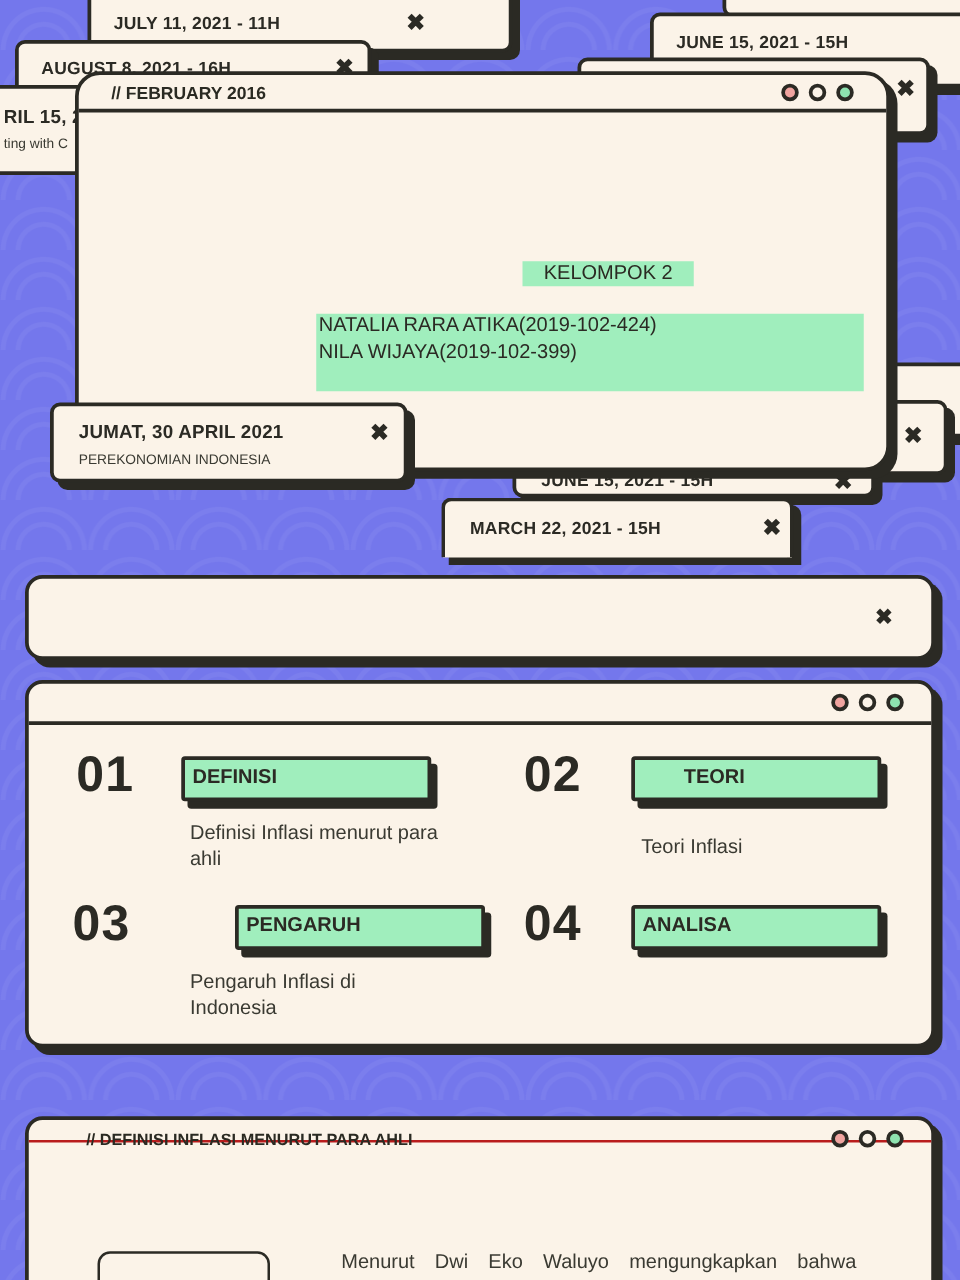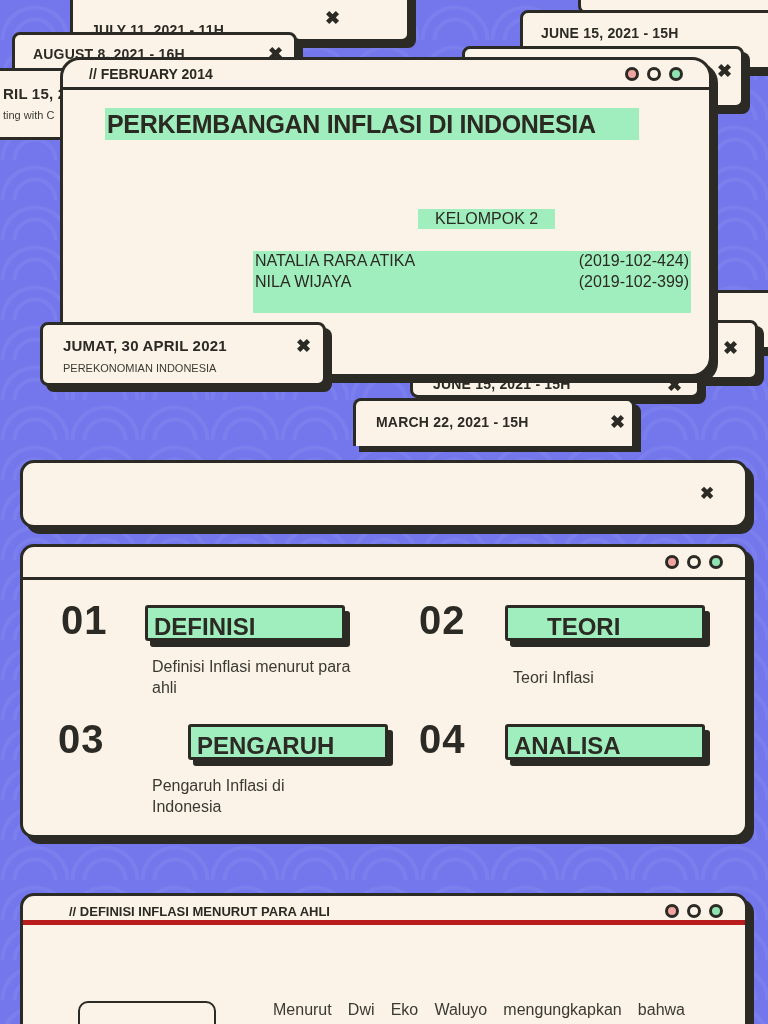--- a/index.html
+++ b/index.html
@@ -33,43 +33,43 @@
     position: absolute; font-weight: 900; font-size: 18px; color: #2b2a24;
   }
   .sub { position: absolute; font-size: 11px; color: #3a3a32; }
   .dots { position: absolute; display: flex; gap: 8px; }
   .dot { width: 14px; height: 14px; border-radius: 50%; border: 3px solid #2b2a24; }
   .dot.r { background: #f0a4a0; }
   .dot.w { background: #fbf3e8; }
   .dot.g { background: #8ee3b0; }
   .hl { background: #a0eebd; }
   .mono-row {
-    display: flex; justify-content: space-between; font-size: 16px; line-height: 20.5px;
+    display: flex; justify-content: flex-start; font-size: 16px; line-height: 20.5px;
     color: #2b2a24; padding: 0 2px;
   }
   .toc-num {
     position: absolute; font-size: 40px; font-weight: 900; color: #2b2a24; letter-spacing: 1px;
   }
   .toc-tag {
     position: absolute; width: 200px; height: 36px;
     background: #a0eebd; border: 3px solid #2b2a24; border-radius: 3px;
     box-shadow: 5px 6px 0 #2b2a24;
-    font-weight: 900; font-size: 24px; padding: 5px 6px; color: #2b2a24;
+    font-weight: 900; font-size: 16px; padding: 5px 6px; color: #2b2a24;
   }
   .toc-desc {
     position: absolute; font-size: 16px; line-height: 21px; color: #3a3a32; width: 210px;
   }
 </style>
 </head>
 <body>
 
 <div class="bgpattern"></div>
 
 <div class="card" style="left:70px; top:-20px; width:340px; height:62px;">
-  <span class="date" style="left:18px; top:39px;">JULY 11, 2021 - 11H</span>
+  <span class="date" style="left:18px; top:27px;">JULY 11, 2021 - 11H</span>
   <span class="x" style="left:252px; top:24px;">✖</span>
 </div>
 <div class="card" style="left:578px; top:-30px; width:210px; height:44px;"></div>
 <div class="card" style="left:520px; top:10px; width:260px; height:60px;">
   <span class="date" style="left:18px; top:12px;">JUNE 15, 2021 - 15H</span>
 </div>
 <div class="card" style="left:12px; top:32px; width:285px; height:60px;">
   <span class="date" style="left:18px; top:11px;">AUGUST 8, 2021 - 16H</span>
   <span class="x" style="left:253px; top:8px;">✖</span>
 </div>
@@ -88,28 +88,27 @@
   <span class="date" style="left:20px; top:33px;">JUNE 15, 2021 - 15H</span>
   <span class="x" style="left:254px; top:31px;">✖</span>
 </div>
 <div class="card" style="left:353px; top:398px; width:282px; height:48px; border-bottom:none; border-radius:8px 8px 0 0;">
   <span class="date" style="left:20px; top:13px;">MARCH 22, 2021 - 15H</span>
   <span class="x" style="left:254px; top:10px;">✖</span>
 </div>
 
 <div class="card" style="left:60px; top:57px; width:652px; height:320px; border-radius:20px; box-shadow:6px 6px 0 #2b2a24;">
   <div style="position:absolute; left:0; right:0; top:0; height:30px; border-bottom:3px solid #2b2a24;">
-    <span style="position:absolute; left:26px; top:6px; font-weight:900; font-size:14px;">// FEBRUARY 2014</span>
+    <span style="position:absolute; left:26px; top:6px; font-weight:900; font-size:14px;">// FEBRUARY 2016</span>
     <div class="dots" style="right:26px; top:7px;">
       <span class="dot r"></span>
       <span class="dot w"></span>
       <span class="dot g"></span>
     </div>
   </div>
-  <div class="hl" style="position:absolute; left:42px; top:48px; width:534px; height:32px; font-weight:900; font-size:25px; line-height:32px; padding-left:2px; letter-spacing:-0.3px;">PERKEMBANGAN INFLASI DI INDONESIA</div>
   <div class="hl" style="position:absolute; left:355px; top:149px; font-size:16px; line-height:20px; padding:0 17px;">KELOMPOK 2</div>
   <div class="hl" style="position:absolute; left:190px; top:191px; width:438px; height:62px;">
     <div class="mono-row">
       <span>NATALIA RARA ATIKA</span>
       <span>(2019-102-424)</span>
     </div>
     <div class="mono-row">
       <span>NILA WIJAYA</span>
       <span>(2019-102-399)</span>
     </div>
@@ -145,21 +144,21 @@
 
   <span class="toc-num" style="left:35px; top:170px;">03</span>
   <div class="toc-tag" style="left:122px; top:177px;margin-left:43px;">PENGARUH</div>
   <div class="toc-desc" style="left:129px; top:228px; width:170px;">Pengaruh Inflasi di Indonesia</div>
 
   <span class="toc-num" style="left:396px; top:170px;">04</span>
   <div class="toc-tag" style="left:482px; top:177px;">ANALISA</div>
 </div>
 
 <div class="card" style="left:20px; top:893px; width:728px; height:160px; border-radius:14px;">
-  <div style="position:absolute; left:0; right:0; top:0; height:29px; border-bottom:5px solid #b91c1c;">
+  <div style="position:absolute; left:0; right:0; top:0; height:18px; border-bottom:2px solid #b91c1c;">
     <span style="position:absolute; left:46px; top:8px; font-weight:900; font-size:13px;">// DEFINISI INFLASI MENURUT PARA AHLI</span>
     <div class="dots" style="right:22px; top:8px;">
       <span class="dot r"></span>
       <span class="dot w"></span>
       <span class="dot g"></span>
     </div>
   </div>
   <div style="position:absolute; left:55px; top:105px; width:138px; height:60px; border:2.5px solid #2b2a24; border-radius:10px;"></div>
   <div style="position:absolute; left:250px; top:103px; width:412px; font-size:16px; line-height:22px; text-align:justify; text-align-last:justify; color:#3a3a32;">Menurut Dwi Eko Waluyo mengungkapkan bahwa</div>
 </div>

